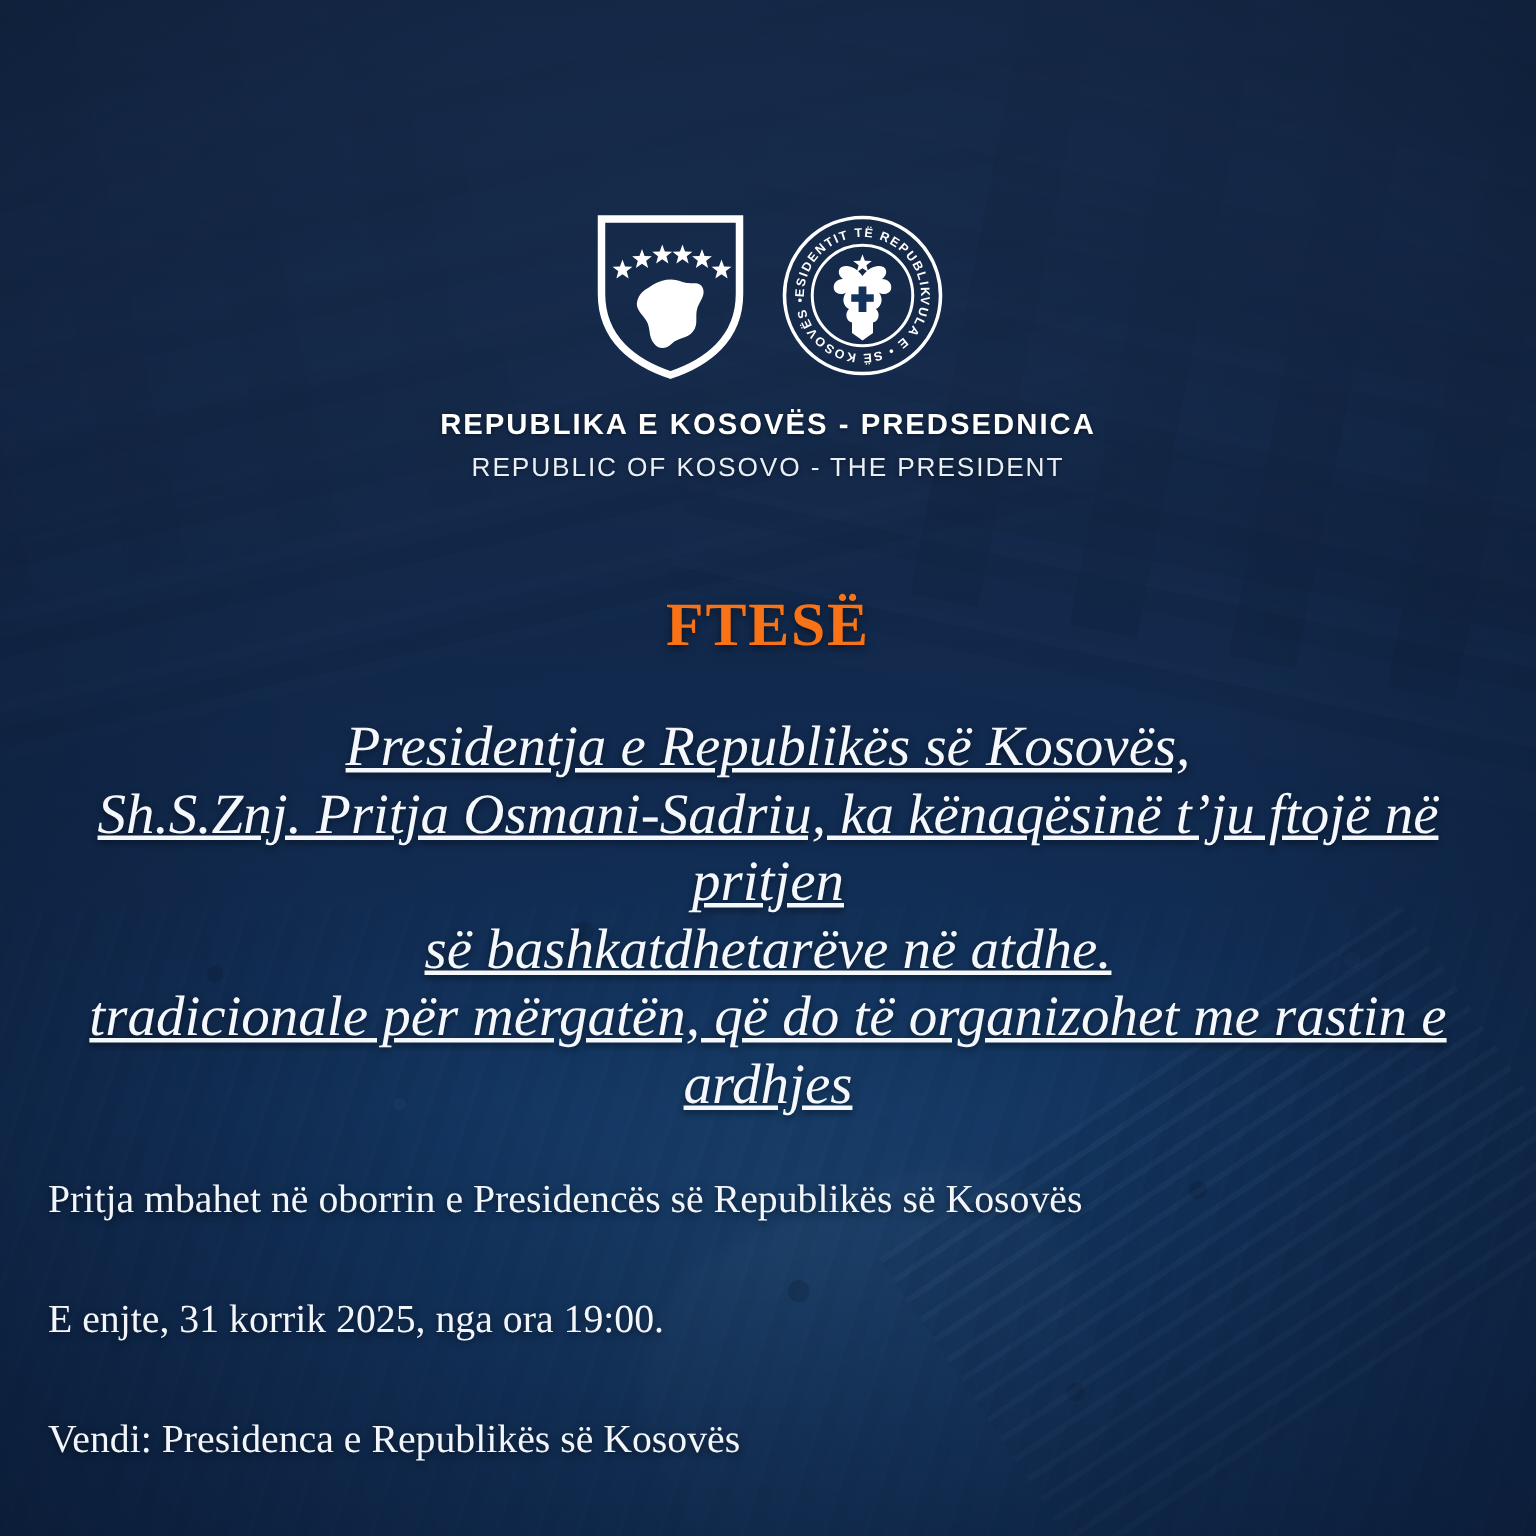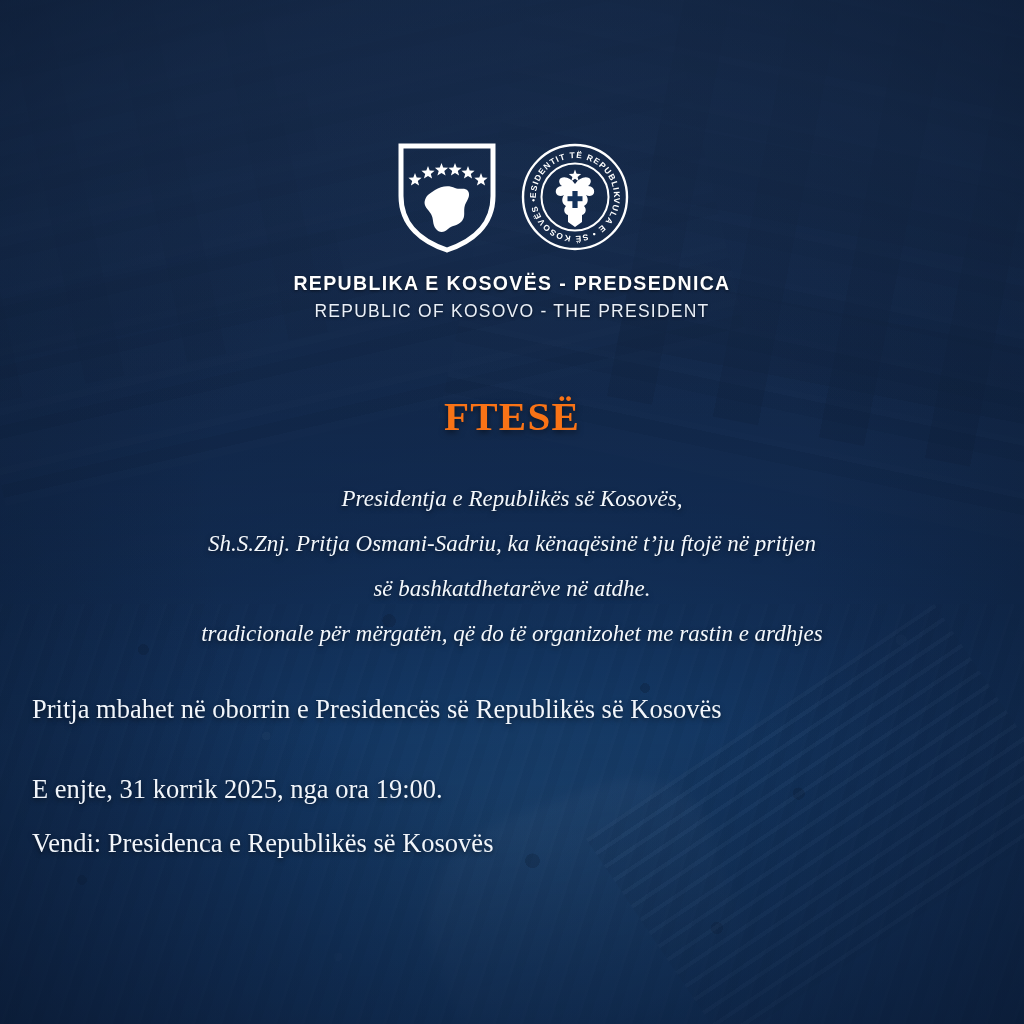--- a/index.html
+++ b/index.html
@@ -170,33 +170,34 @@
   }
 
   .title{
     margin-top:70px;
     font-size:41px;font-weight:bold;color:#f97316;letter-spacing:1.2px;
     text-shadow:0 2px 6px rgba(0,0,0,.55);
   }
 
   .lead{
     margin-top:36px;width:960px;text-align:center;
-    font-style:italic;font-size:23px;line-height:45px;color:#f4f8fc;
+    font-style:italic;font-size:38px;line-height:45px;color:#f4f8fc;
     text-shadow:0 2px 5px rgba(0,0,0,.5);
+    text-decoration:underline;
   }
   .lead .ln{display:block;}
 
   .detail{
     width:960px;color:#f2f6fb;
     font-size:26.5px;line-height:34px;
     text-shadow:0 2px 5px rgba(0,0,0,.5);
   }
   .detail.d1{margin-top:36px;}
   .detail.d2{margin-top:46px;}
-  .detail.d3{margin-top:20px;}
+  .detail.d3{margin-top:46px;}
 </style>
 </head>
 <body>
 
 <div class="poster">
 
   <div class="bg-base"></div>
   <div class="bg-building"></div>
   <div class="bands-left"></div>
   <div class="bands-right"></div>

